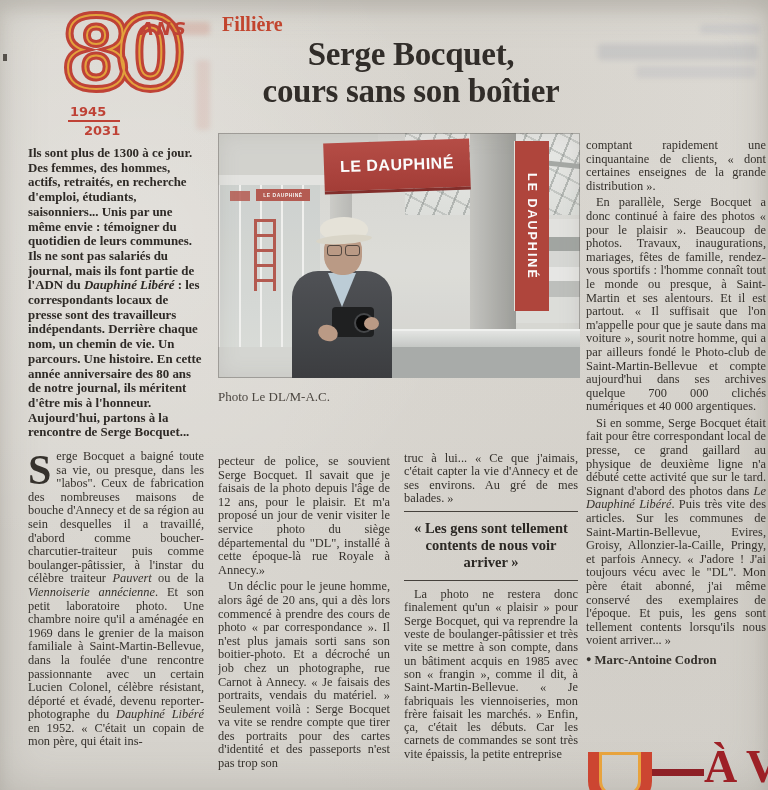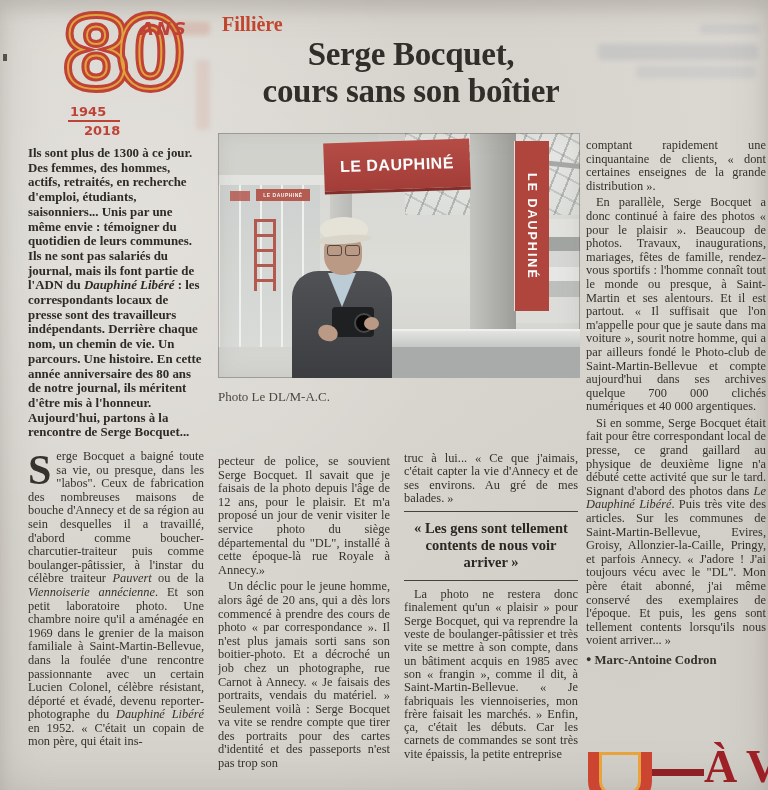--- a/index.html
+++ b/index.html
@@ -133,21 +133,21 @@
 <div class="page">
 
   <div class="logo">
     <div class="logo-num-wrap">
       <div class="logo-num" data-bind="anniversary_logo.number">80</div>
       <div class="logo-num inner" data-bind="anniversary_logo.number">80</div>
     </div>
     <div class="logo-ans" data-bind="anniversary_logo.ans">ANS</div>
     <div class="logo-years">
       <div class="y1" data-bind="anniversary_logo.year_start">1945</div>
-      <div class="y2" data-bind="anniversary_logo.year_end">2018</div>
+      <div class="y2" data-bind="anniversary_logo.year_end">2031</div>
     </div>
   </div>
 
   <div class="kicker" data-bind="header.kicker">Fillière</div>
   <div class="headline">
     <span data-bind="header.title_line1">Serge Bocquet,</span><br>
     <span data-bind="header.title_line2">cours sans son boîtier</span>
   </div>
 
   <div class="intro" data-bind="intro">Ils sont plus de 1300 à ce jour. Des femmes, des hommes, actifs, retraités, en recherche d'emploi, étudiants, saisonniers... Unis par une même envie : témoigner du quotidien de leurs communes. Ils ne sont pas salariés du journal, mais ils font partie de l'ADN du <i>Dauphiné Libéré</i> : les correspondants locaux de presse sont des travailleurs indépendants. Derrière chaque nom, un chemin de vie. Un parcours. Une histoire. En cette année anniversaire des 80 ans de notre journal, ils méritent d'être mis à l'honneur. Aujourd'hui, partons à la rencontre de Serge Bocquet...</div>

